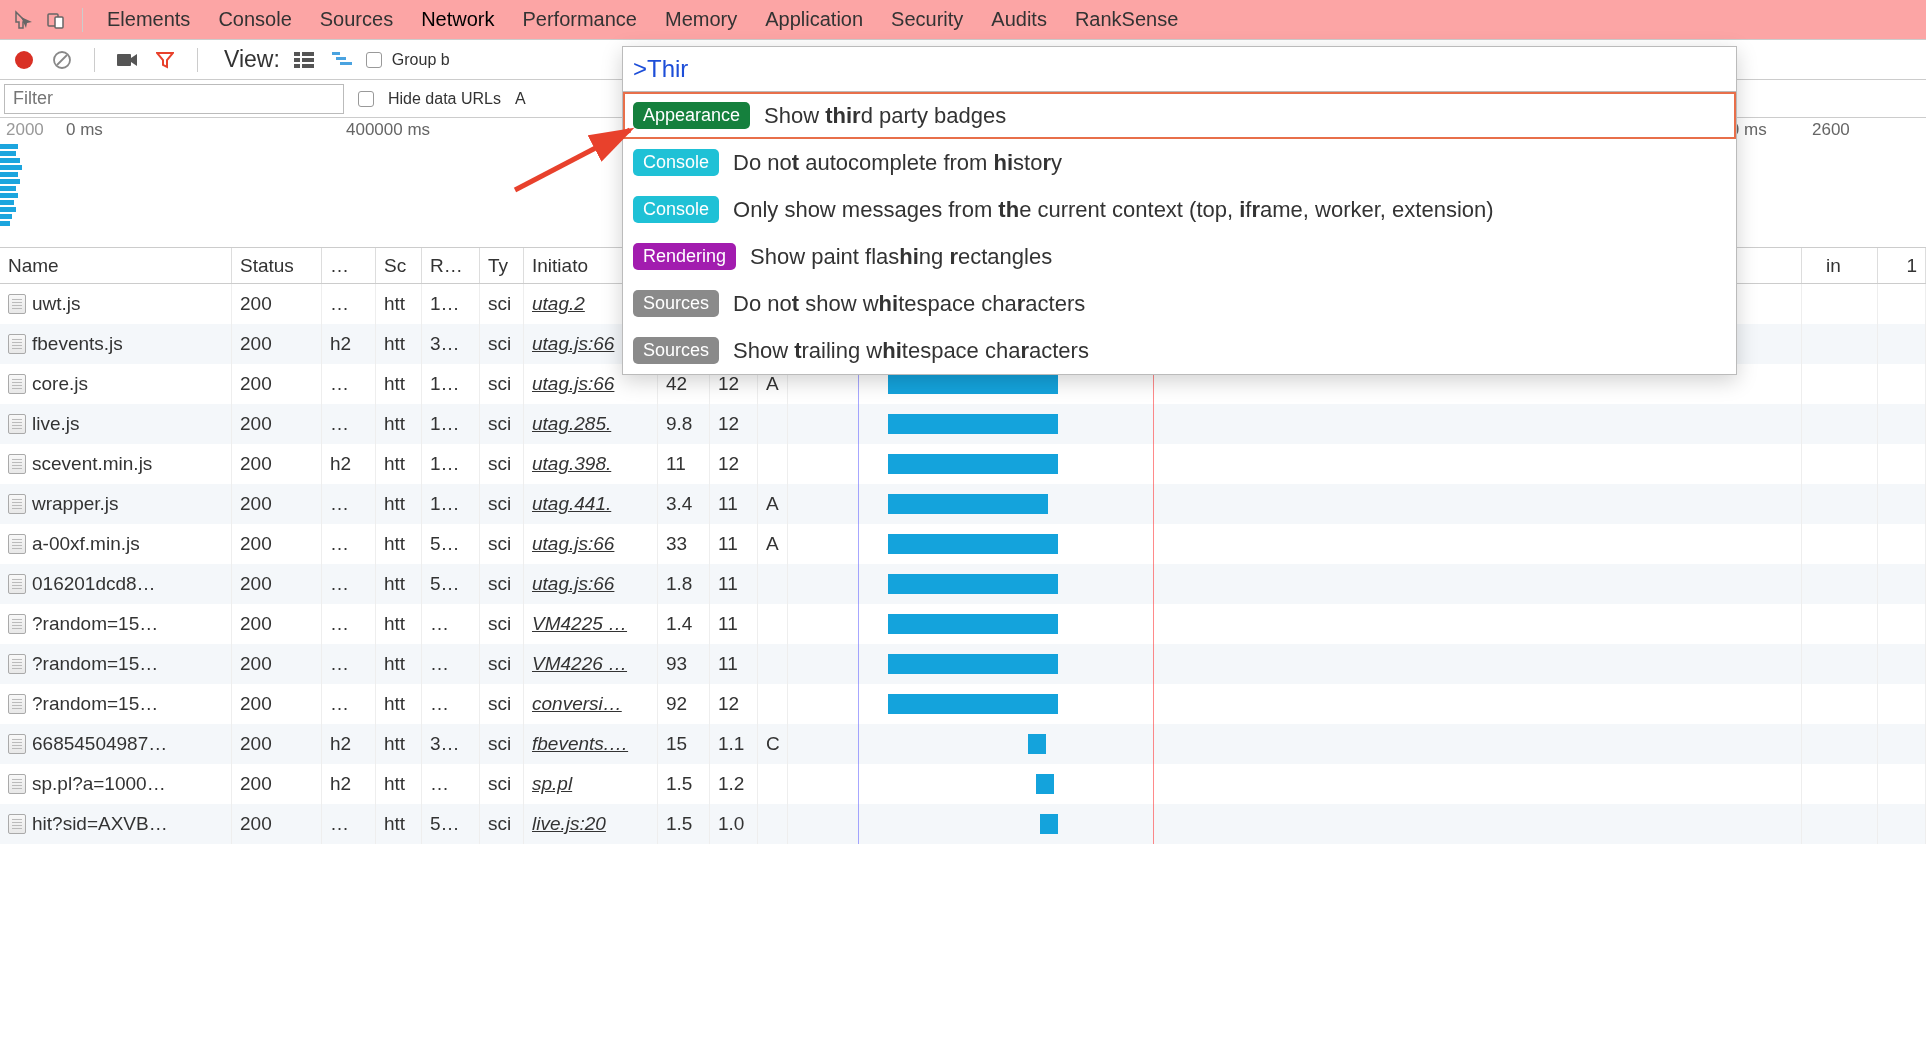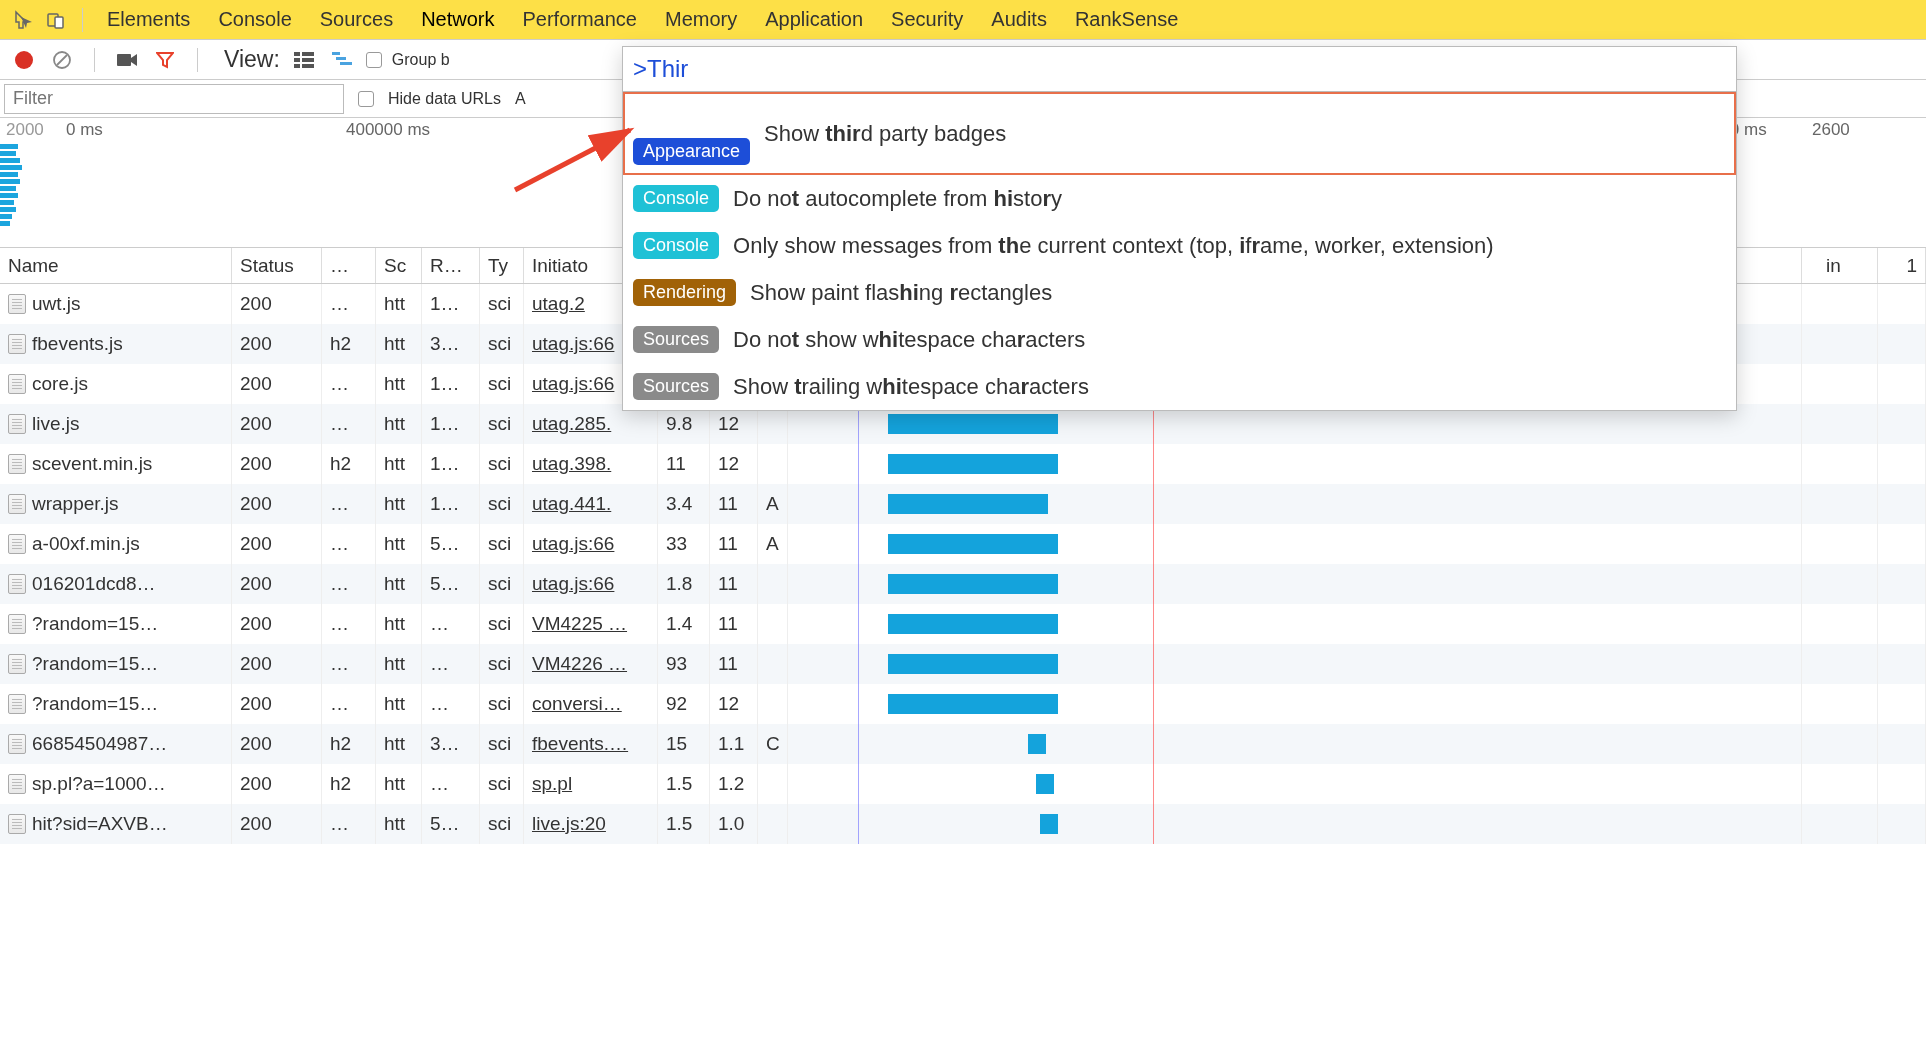--- a/index.html
+++ b/index.html
@@ -14,21 +14,21 @@
   position: relative;
 }
 
 
 .top-toolbar {
   height: 40px;
   border-bottom: 1px solid #ccc;
   display: flex;
   align-items: center;
   padding: 0 10px;
-  background: #fde047;
+  background: #fca5a5;
   gap: 4px;
 }
 .toolbar-icon {
   width: 28px;
   height: 28px;
   display: inline-flex;
   align-items: center;
   justify-content: center;
   color: #666;
   cursor: pointer;
@@ -164,21 +164,21 @@
   flex-shrink: 0;
   background: linear-gradient(#f8f8f8,#e8e8e8);
 }
 .doc-icon::after {
   content:"";
   position:absolute;
   left:3px; right:3px; top:4px;
   height:1px; background:#bbb;
   box-shadow: 0 3px 0 #bbb, 0 6px 0 #bbb, 0 9px 0 #bbb;
 }
-.initiator-link { text-decoration: underline; color: #333; cursor:pointer;}
+.initiator-link { text-decoration: underline; color: #333; cursor:pointer;font-style:italic;}
 
 .waterfall-lines {
   position: absolute;
   top:0; bottom:0;
   width:1px;
 }
 .wf-blue { left: 70px; background: rgba(80,80,255,0.5); }
 .wf-red  { left: 365px; background: rgba(255,60,60,0.6); }
 .wf-bar {
   position: absolute;
@@ -220,23 +220,23 @@
 .cmd-item.selected {
   outline: 2px solid #e86f4a;
   outline-offset: -2px;
 }
 .cmd-badge {
   padding: 3px 10px;
   border-radius: 5px;
   font-size: 18px;
   color: #fff;
 }
-.badge-appearance { background: #1d4ed8; margin-top: 36px; }
+.badge-appearance { background: #15803d; }
 .badge-console { background: #1fc1d6; }
-.badge-rendering { background: #a16207; }
+.badge-rendering { background: #a21caf; }
 .badge-sources { background: #8a8a8a; }
 .cmd-text b { font-weight: 700; }
 
 
 .arrow {
   position: absolute;
   top: 120px;
   left: 505px;
   width: 140px;
   height: 80px;

